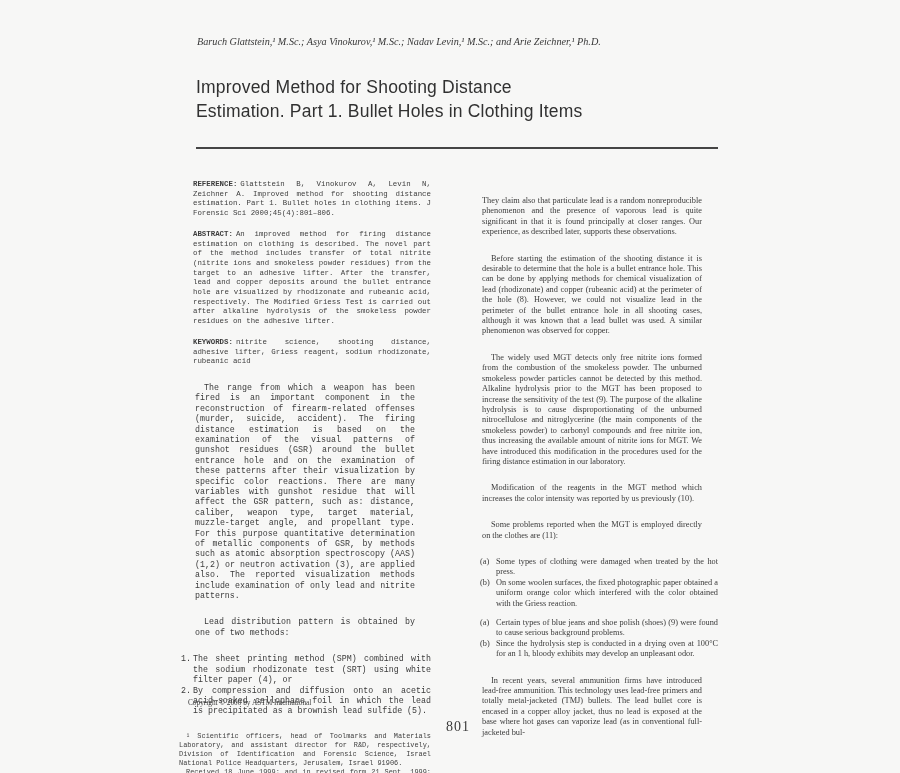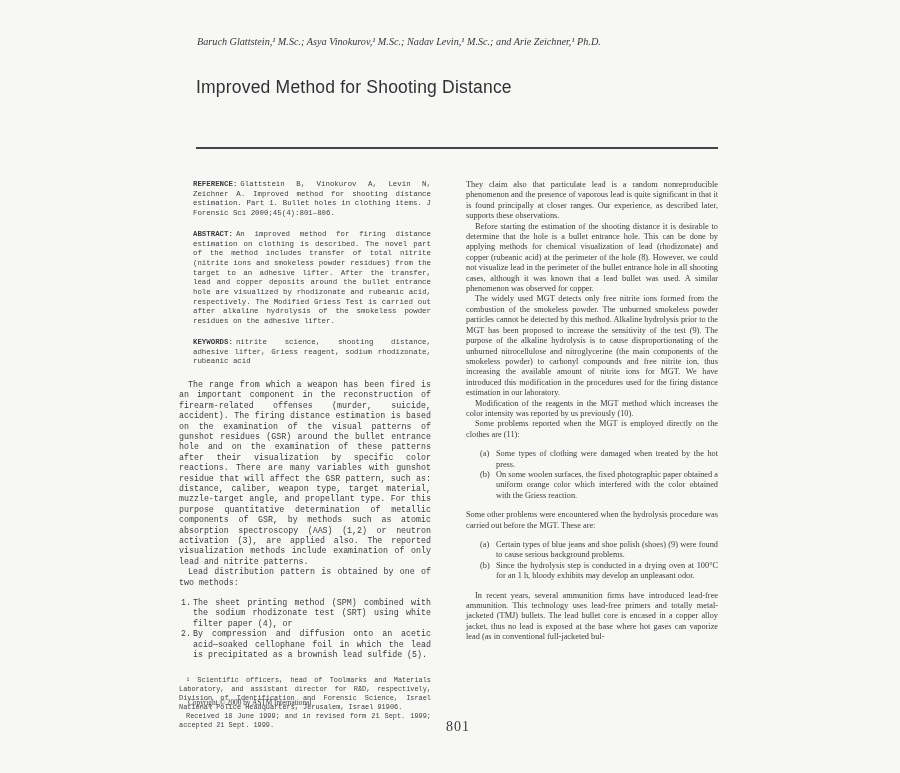--- a/index.html
+++ b/index.html
@@ -29,21 +29,21 @@
   .col { position:absolute; top:180px; width:252px; }
   .col-left  { left:179px;font-family:Liberation Mono, monospace; }
   .col-right { left:466px; }
 
   .front { margin-left:14px; width:238px; font-size:7.4px; line-height:9.7px;
            text-align:justify; color:#3d3d3d; }
   .front .block { margin-bottom:11px; }
   .front .lbl { font-weight:bold; padding-right:3px; }
 
   .body-text { font-size:8.3px; line-height:10.4px; text-align:justify; color:#3a3a3a; }
-  .body-text p { margin:0; }
+  .body-text p { margin:16px; }
   .p-indent { text-indent:9px; }
   .mt-sm { margin-top:10px !important; }
 
   .num-list { margin:10px 0 10px 0; padding-left:2px; }
   .num-list .li { display:flex; margin:0; }
   .num-list .marker { flex:0 0 12px; }
   .num-list .li-text { flex:1; text-align:justify; }
 
   .alpha-list { margin:9px 0 9px 0; padding-left:14px; }
   .alpha-list .li { display:flex; }
@@ -63,20 +63,21 @@
     font-size:14px; letter-spacing:1px; color:#3a3a3a;
   }
 </style>
 </head>
 <body>
 
 <div class="authors">Baruch Glattstein,¹ M.Sc.; Asya Vinokurov,¹ M.Sc.; Nadav Levin,¹ M.Sc.; and Arie Zeichner,¹ Ph.D.</div>
 
 <div class="title">
   <div>Improved Method for Shooting Distance</div>
+  <div>Estimation. Part 1. Bullet Holes in Clothing Items</div>
 </div>
 
 <div class="rule"></div>
 
 <div class="col col-left">
   <div class="front">
     <div class="block">
       <span class="lbl">REFERENCE:</span><span>Glattstein B, Vinokurov A, Levin N, Zeichner A. Improved method for shooting distance estimation. Part 1. Bullet holes in clothing items. J Forensic Sci 2000;45(4):801–806.</span>
     </div>
     <div class="block">
@@ -121,21 +122,20 @@
     <div class="li">
       <span class="marker">(a)</span>
       <span class="li-text">Some types of clothing were damaged when treated by the hot press.</span>
     </div>
     <div class="li">
       <span class="marker">(b)</span>
       <span class="li-text">On some woolen surfaces, the fixed photographic paper obtained a uniform orange color which interfered with the color obtained with the Griess reaction.</span>
     </div>
   </div>
 
-  <p>Some other problems were encountered when the hydrolysis procedure was carried out before the MGT. These are:</p>
 
   <div class="alpha-list">
     <div class="li">
       <span class="marker">(a)</span>
       <span class="li-text">Certain types of blue jeans and shoe polish (shoes) (9) were found to cause serious background problems.</span>
     </div>
     <div class="li">
       <span class="marker">(b)</span>
       <span class="li-text">Since the hydrolysis step is conducted in a drying oven at 100°C for an 1 h, bloody exhibits may develop an unpleasant odor.</span>
     </div>

